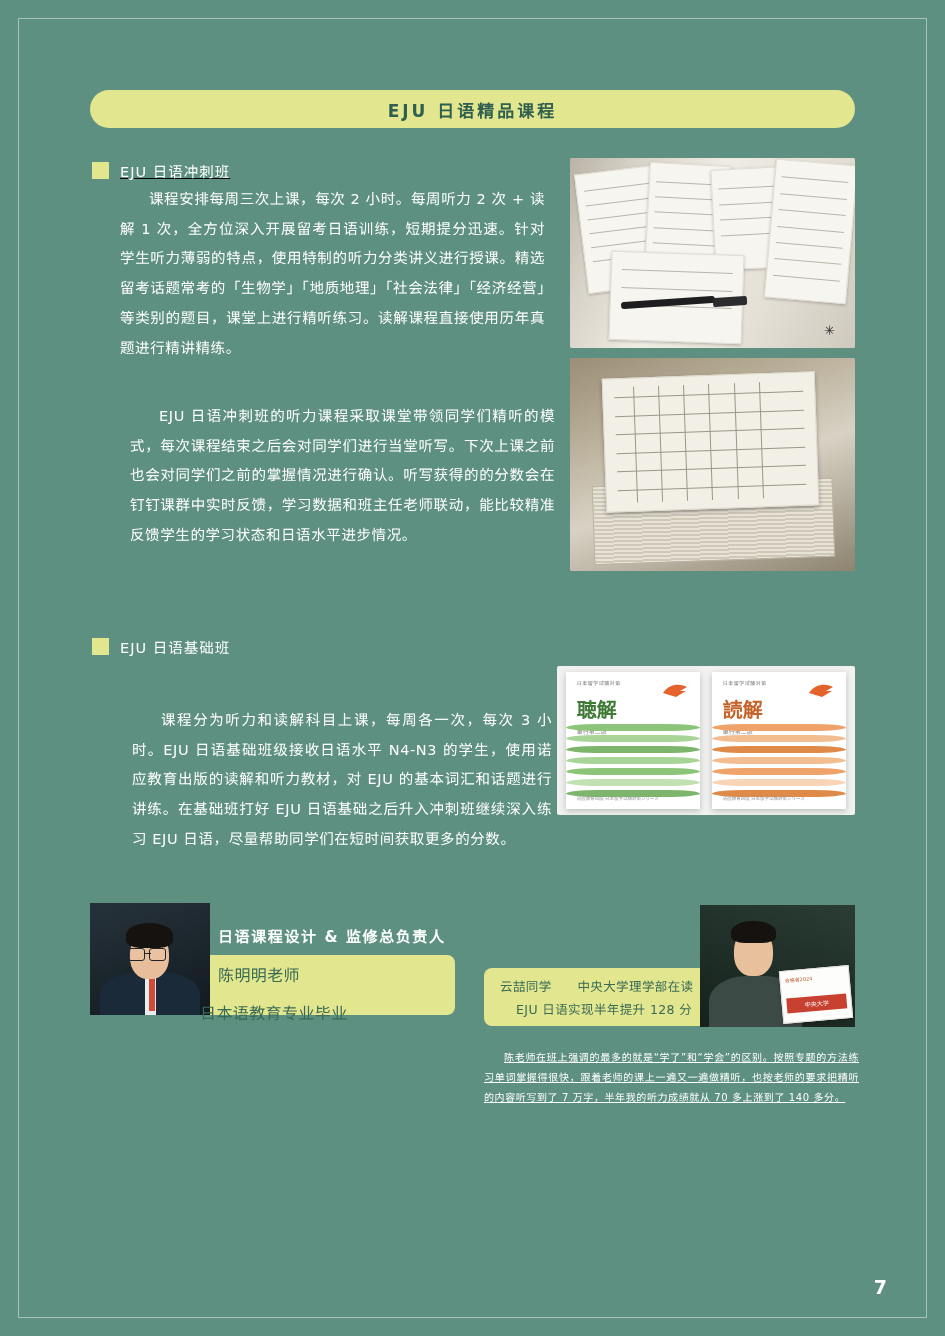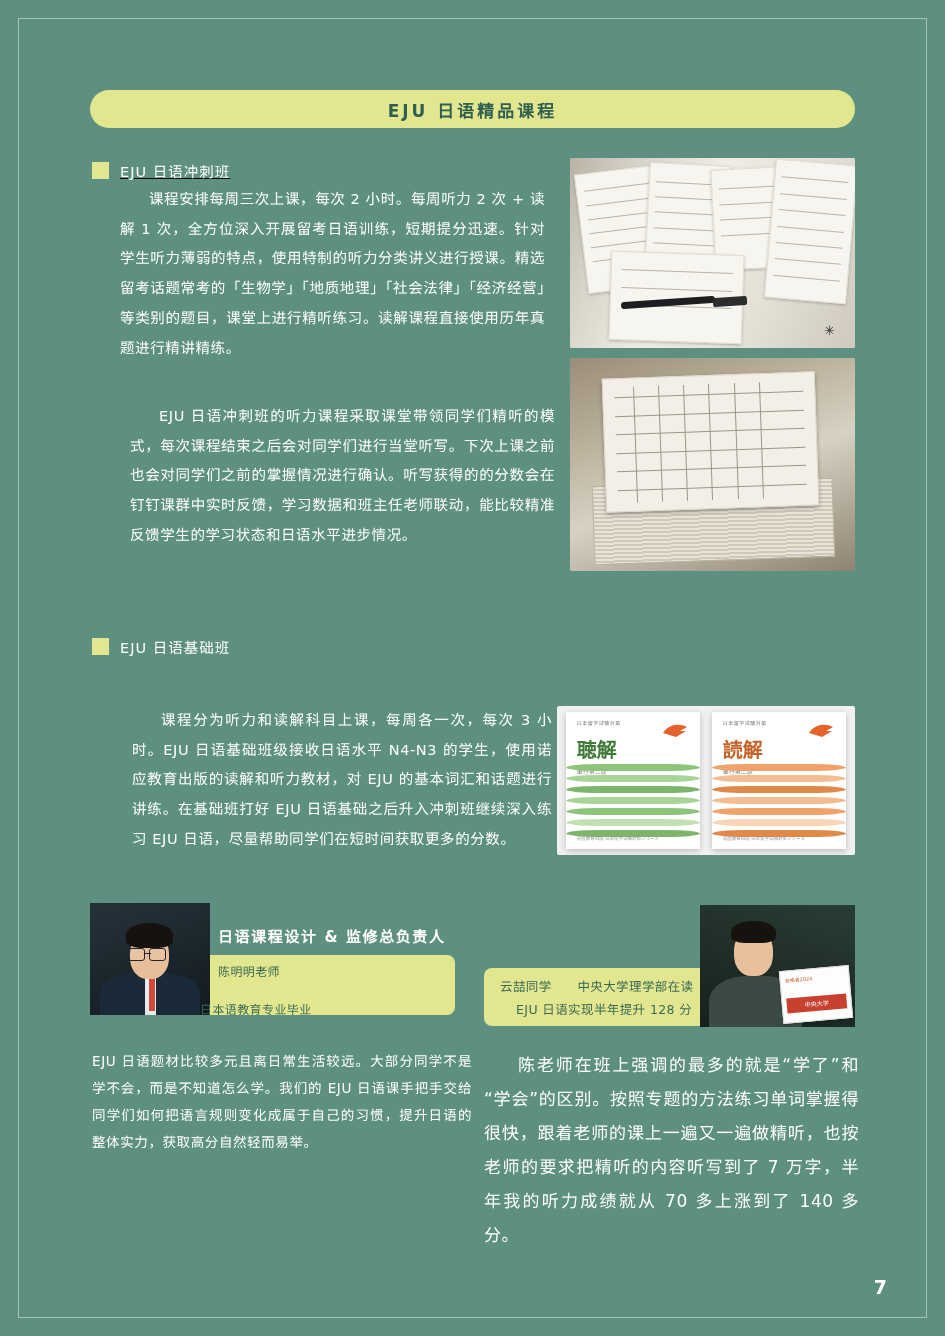--- a/index.html
+++ b/index.html
@@ -172,21 +172,21 @@
 
   
   .pill {
     position: absolute;
     background: #e2e78f;
     border-radius: 8px;
   }
   .pill-text {
     position: absolute;
     color: #3a6a56;
-    font-size: 12px;
+    font-size: 16px;
     line-height: 1.75;
     letter-spacing: .4px;
   }
   .pill-title {
     position: absolute;
     color: #ffffff;
     font-size: 15px;
     font-weight: bold;
     letter-spacing: 1.6px;
   }
@@ -281,21 +281,21 @@
     </div>
   </div>
 
   <div class="sec-head" style="left:92px; top:636px;">
     <span class="sec-bullet"></span>
     <span class="sec-title">EJU 日语基础班</span>
   </div>
 
   <div class="para indent" style="left:132px; top:661px; width:420px;margin-top:45px;">课程分为听力和读解科目上课，每周各一次，每次 3 小时。EJU 日语基础班级接收日语水平 N4-N3 的学生，使用诺应教育出版的读解和听力教材，对 EJU 的基本词汇和话题进行讲练。在基础班打好 EJU 日语基础之后升入冲刺班继续深入练习 EJU 日语，尽量帮助同学们在短时间获取更多的分数。</div>
 
-  <div class="photo ph3" style="left:557px; top:666px; width:298px; height:149px;margin-top:40px;">
+  <div class="photo ph3" style="left:557px; top:666px; width:298px; height:149px;">
     <div class="book" style="left:3%; top:4%; width:45%; height:92%;">
       <div class="head">
         <div class="minihead">日本留学试験対策</div>
         <div class="bigtitle" style="color:#3f7a37;">聴解</div>
         <div class="sub">単行第二版</div>
       </div>
       <svg class="bird" viewBox="0 0 26 16">
         <path d="M1 11 C7 2, 17 1, 25 5 L18 9 L24 9 L14 15 Z" fill="#e4622c"></path>
       </svg>
       <div class="waves">
@@ -345,33 +345,32 @@
       <div class="lens" style="left:19px; top:0;"></div>
       <div class="bridge"></div>
     </div>
   </div>
 
   <div class="pill-title" style="left:218px; top:925px;">日语课程设计 &amp; 监修总负责人</div>
 
   <div class="pill-text" style="left:218px; top:962px; width:230px;">陈明明老师</div>
   <div class="pill-text" style="left:188px; top:1000px; width:260px;margin-left:12px;">日本语教育专业毕业</div>
 
-  <div class="para" style="left:92px; top:1048px; width:380px; font-size:13.5px; line-height:2.0;">EJU 日语题材比较多元且离日常生活较远。大部分同学不是学不会，而是不知道怎么学。我们的 EJU 日语课手把手交给同学们如何把语言规则变化成属于自己的习惯，提升日语的整体实力，获取高分自然轻而易举。</div>
 
   <div class="pill" style="left:484px; top:968px; width:330px; height:58px;"></div>
 
   <div class="portrait p-bg-dark2" style="left:700px; top:905px; width:155px; height:122px;">
     <div class="body-sh" style="left:6%; top:58%; width:60%; height:52%; background:#3b4a45;"></div>
     <div class="face" style="left:22%; top:20%; width:25%; height:38%; background:#e9c09c;"></div>
     <div class="hair" style="left:20%; top:13%; width:29%; height:18%;"></div>
     <div style="position:absolute; left:52%; top:52%; width:44%; height:42%; background:#fdfdfb; border:1px solid #ddd; box-shadow:0 1px 3px rgba(0,0,0,.3); transform:rotate(-5deg);">
       <div style="position:absolute; left:6%; top:10%; font-size:5px; color:#c0603a;">合格者2024</div>
       <div style="position:absolute; left:6%; top:52%; right:6%; height:30%; background:#c8402f; color:#fff; font-size:6px; display:flex; align-items:center; justify-content:center;">中央大学</div>
     </div>
   </div>
 
   <div class="pill-text" style="left:500px; top:976px; width:300px; font-size:12.5px;">云喆同学　　中央大学理学部在读</div>
   <div class="pill-text" style="left:516px; top:999px; width:300px; font-size:12.5px;">EJU 日语实现半年提升 128 分</div>
 
-  <div class="para indent" style="left:484px; top:1048px; width:375px; font-size:17px; line-height:2.0;">陈老师在班上强调的最多的就是“学了”和“学会”的区别。按照专题的方法练习单词掌握得很快，跟着老师的课上一遍又一遍做精听，也按老师的要求把精听的内容听写到了 7 万字，半年我的听力成绩就从 70 多上涨到了 140 多分。</div>
+  <div class="para indent" style="left:484px; top:1048px; width:375px; font-size:10px; line-height:2.0;text-decoration:underline;">陈老师在班上强调的最多的就是“学了”和“学会”的区别。按照专题的方法练习单词掌握得很快，跟着老师的课上一遍又一遍做精听，也按老师的要求把精听的内容听写到了 7 万字，半年我的听力成绩就从 70 多上涨到了 140 多分。</div>
 
   <div class="pagenum">7</div>
 </div>
 
 </body></html>

